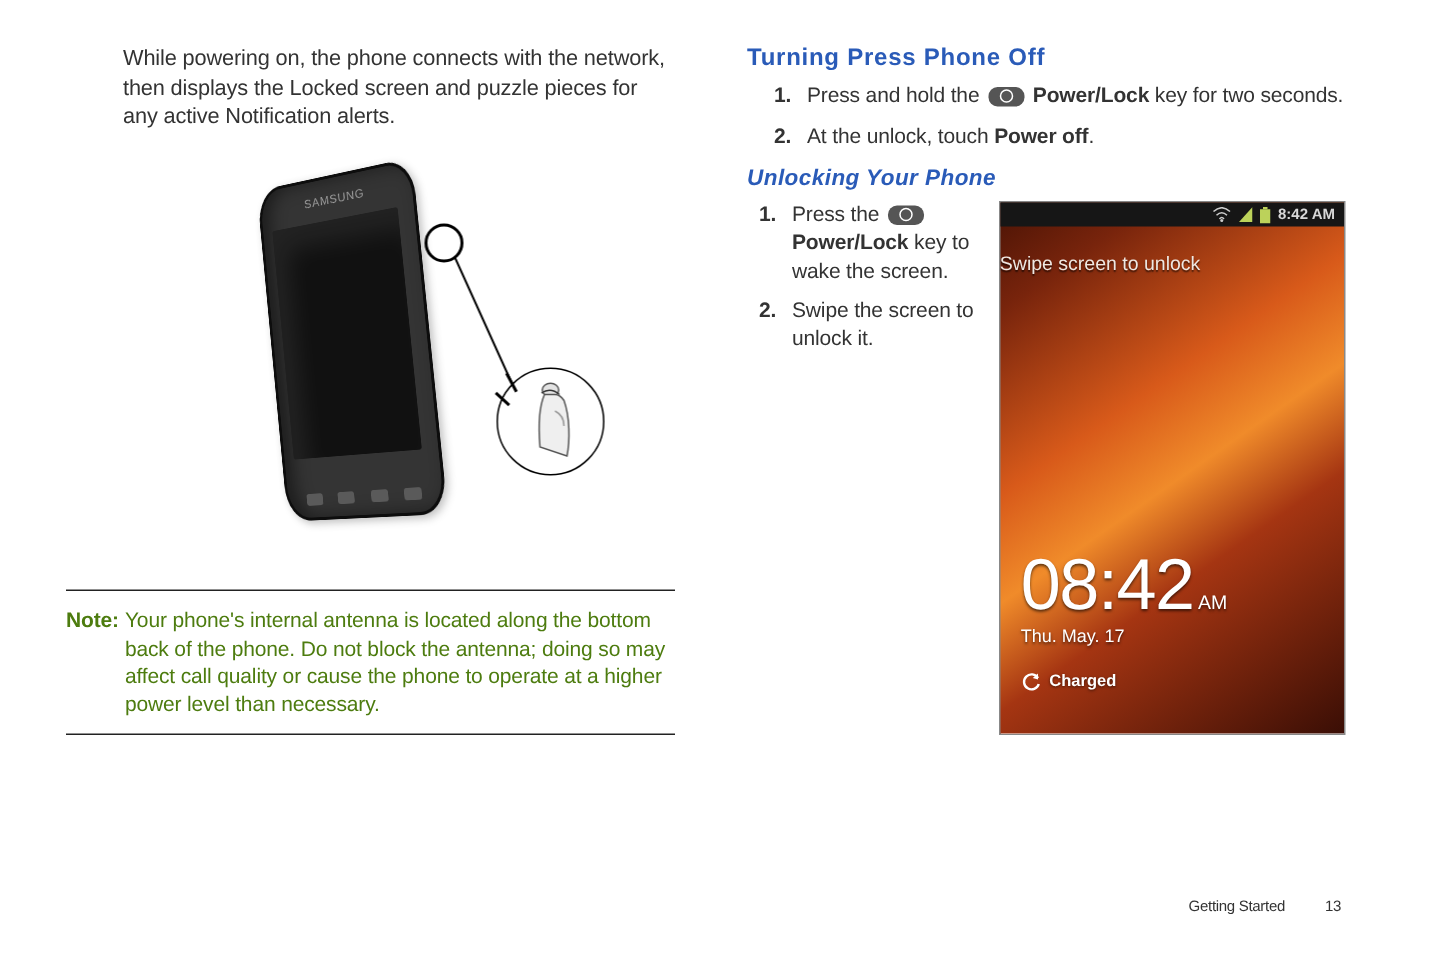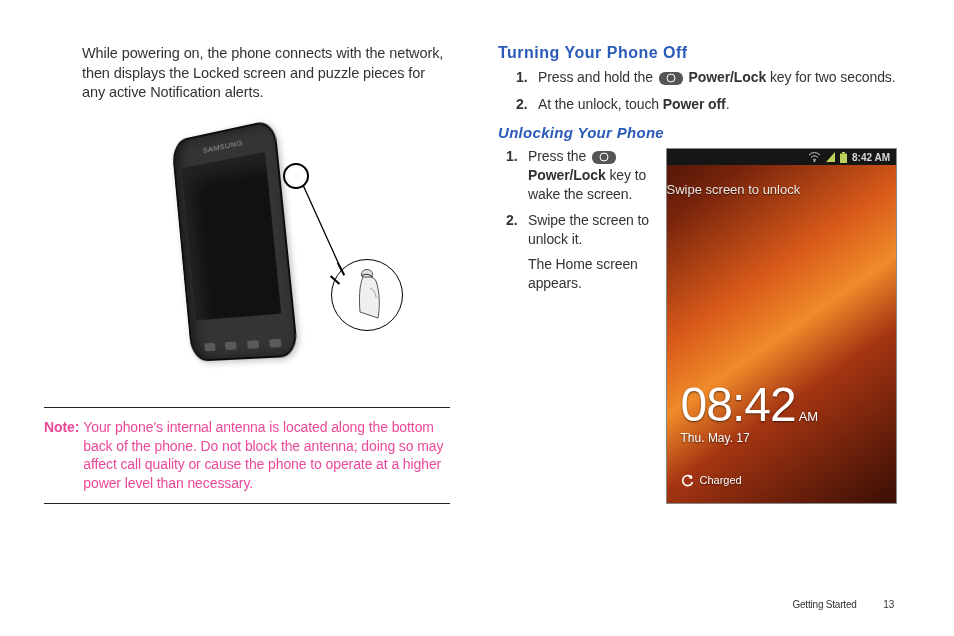--- a/index.html
+++ b/index.html
@@ -13,21 +13,20 @@
     overflow: hidden;
     color: #222;
   }
   .page {
     display: flex;
     padding: 30px 44px 10px 44px;
     gap: 40px;
   }
   .col {
     width: 406px;
-    margin-top: 14px;
   }
   .intro {
     font-size: 14.5px;
     line-height: 1.35;
     font-stretch: condensed;
     letter-spacing: -0.1px;
     margin: 0 0 16px 38px;
     color: #333;
   }
   .figure-phone {
@@ -40,21 +39,21 @@
     border-top: 1px solid #222;
     margin: 4px 0 4px 0;
   }
   .note-block {
     font-size: 14px;
     line-height: 1.35;
     letter-spacing: -0.1px;
     font-stretch: condensed;
     padding: 6px 0 6px 0;
     display: flex;
-    color: #ec4899;
+    color: #4d7c0f;
   }
   .note-label { font-weight: bold; margin-right: 4px; }
   .note-text { flex: 1; }
   .h-blue {
     color: #2a5bb8;
     font-weight: 900;
     font-size: 16px;
     letter-spacing: 0.5px;
     margin: 0 0 6px 8px;
   }
@@ -228,25 +227,26 @@
   .ls-clock .big {
     font-size: 48px;
     font-weight: 400;
     letter-spacing: -1px;
     line-height: 1;
   }
   .ls-clock .amp { font-size: 13px; margin-left: 3px; font-weight: 300; text-align: right; }
   .ls-clock .date { font-size: 12px; margin-top: 2px; }
   .ls-charged {
     position: absolute;
-    left: 14px; bottom: 16px;
+    left: 14px; bottom: 28px;
     display: flex; align-items: center; gap: 6px;
     color: #fff;
     font-size: 11px;
     text-shadow: 0 1px 2px rgba(0,0,0,.6);
+    font-weight: bold;
   }
 </style>
 </head>
 <body>
 
 <div class="page">
 
   <div class="col">
     <p class="intro">While powering on, the phone connects with the network, then displays the Locked screen and puzzle pieces for any active Notification alerts.</p>
 
@@ -279,21 +279,21 @@
 
     <div class="note-divider"></div>
     <div class="note-block">
       <span class="note-label">Note:</span>
       <span class="note-text">Your phone's internal antenna is located along the bottom back of the phone. Do not block the antenna; doing so may affect call quality or cause the phone to operate at a higher power level than necessary.</span>
     </div>
     <div class="note-divider"></div>
   </div>
 
   <div class="col">
-    <div class="h-blue">Turning Your Phone Off</div>
+    <div class="h-blue">Turning Press Phone Off</div>
 
     <div class="step">
       <div class="step-num">1.</div>
       <div class="step-body">
         <span>Press and hold the </span><span class="icon-power"></span>
         <span class="bold">Power/Lock</span><span> key for two seconds.</span>
       </div>
     </div>
     <div class="step">
       <div class="step-num">2.</div>
@@ -310,21 +310,20 @@
           <div class="step-num">1.</div>
           <div class="step-body">
             <span>Press the </span><span class="icon-power"></span>
             <span class="bold">Power/Lock</span><span> key to wake the screen.</span>
           </div>
         </div>
         <div class="step" style="margin-left:16px">
           <div class="step-num">2.</div>
           <div class="step-body">
             <span>Swipe the screen to unlock it.</span>
-            <div class="sub">The Home screen appears.</div>
           </div>
         </div>
       </div>
 
       <div class="right-right">
         <div class="ls">
           <div class="ls-status">
             <svg width="13" height="10">
                 <path d="M1 3 Q6.5 -2 12 3 M3 5.5 Q6.5 2 10 5.5 M5 8 Q6.5 6 8 8" stroke="#ccc" fill="none"></path>
                 <circle cx="6.5" cy="9" r="1" fill="#ccc"></circle>

